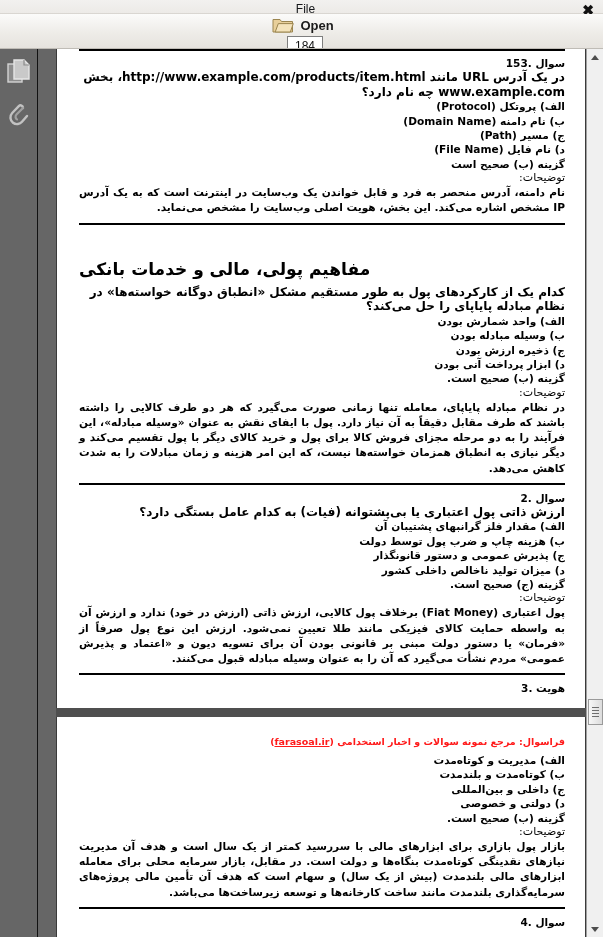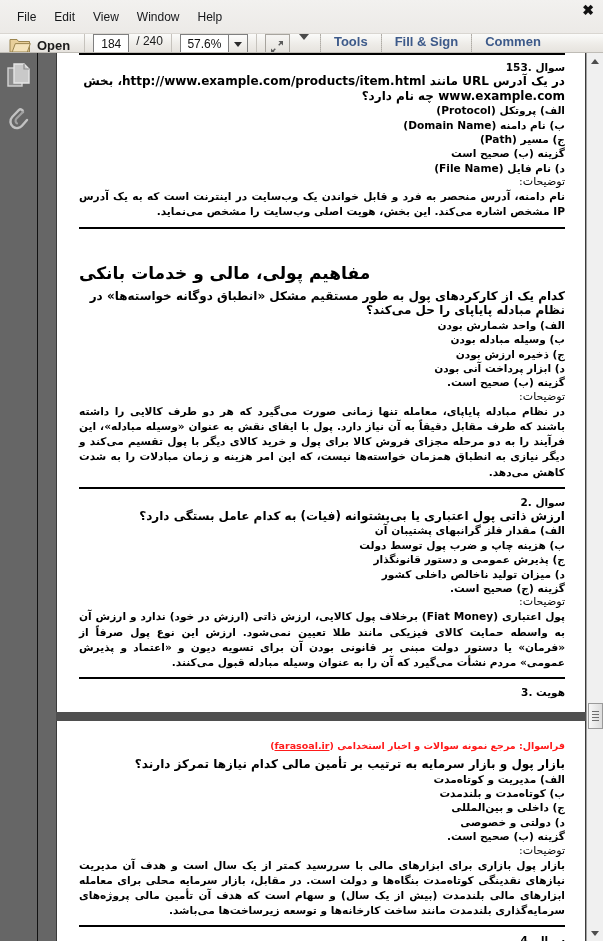--- a/index.html
+++ b/index.html
@@ -5,27 +5,28 @@
   * { box-sizing: border-box; margin: 0; padding: 0; }
   html, body {
     width: 603px; height: 945px;
     overflow: hidden;
     font-family: "DejaVu Sans", "Liberation Sans", sans-serif;
     background: #ffffff;
   }
 
   
   .menubar {
-    height: 34px;
+    height: 14px;
     background: linear-gradient(to bottom, #f2f1ef 0%, #eceae7 100%);
     border-bottom: 1px solid #d9d6d1;
     display: flex;
     align-items: center;
     padding-left: 8px;
     position: relative;
+    flex-direction: column;
   }
   .menu-item {
     font-size: 12px;
     color: #15171a;
     padding: 1px 9px;
     line-height: 16px;
     white-space: nowrap;
     font-family: "Liberation Sans", sans-serif;
   }
   .close-x {
@@ -33,28 +34,29 @@
     right: 9px; top: 3px;
     font-size: 14px;
     line-height: 14px;
     color: #111;
     font-weight: bold;
     font-family: "Liberation Sans", sans-serif;
   }
 
   
   .toolbar {
-    height: 19px;
+    height: 35px;
     background: linear-gradient(to bottom, #fbfbfa 0%, #eeece8 55%, #e6e3de 100%);
     border-bottom: 1px solid #bfbcb6;
     display: flex;
-    align-items: flex-start;
+    align-items: center;
     padding: 0 0 0 7px;
     overflow: hidden;
     position: relative;
+    flex-direction: column;
   }
   .tb-open {
     display: flex; align-items: center; gap: 6px;
     padding: 2px 6px 2px 2px;
   }
   .folder-ico { width: 22px; height: 18px; position: relative; display:block; }
   .tb-open-label {
     font-size: 13px; font-weight: bold; color: #1b1b1b;
     font-family: "Liberation Sans", sans-serif;
   }
@@ -302,22 +304,22 @@
 
     <div class="page page1">
       <div class="pagepad">
         <hr class="toprule">
 
         <div class="rtl q-label">سوال .153</div>
         <div class="rtl q-text">در یک آدرس URL مانند http://www.example.com/products/item.html، بخش www.example.com چه نام دارد؟</div>
         <div class="rtl opt">الف) پروتکل (Protocol)</div>
         <div class="rtl opt">ب) نام دامنه (Domain Name)</div>
         <div class="rtl opt">ج) مسیر (Path)</div>
+        <div class="rtl opt">د) نام فایل (File Name)</div>
         <div class="rtl ans">گزینه (ب) صحیح است</div>
-        <div class="rtl opt">د) نام فایل (File Name)</div>
         <div class="rtl exp-lbl">توضیحات:</div>
         <div class="rtl exp">نام دامنه، آدرس منحصر به فرد و قابل خواندن یک وب‌سایت در اینترنت است که به یک آدرس IP مشخص اشاره می‌کند. این بخش، هویت اصلی وب‌سایت را مشخص می‌نماید.</div>
 
         <hr class="hr-rule">
 
         <div style="height:26px"></div>
         <div class="sec-title">مفاهیم پولی، مالی و خدمات بانکی</div>
         <div style="height:4px"></div>
 
         <div class="rtl q-text">کدام یک از کارکردهای پول به طور مستقیم مشکل «انطباق دوگانه خواسته‌ها» در نظام مبادله پایاپای را حل می‌کند؟</div>
@@ -347,21 +349,20 @@
       </div>
     </div>
 
     <div class="pagegap"></div>
 
     <div class="page page2">
       <div class="pagepad" style="padding-top:18px">
         <div class="watermark"><span>فراسوال: مرجع نمونه سوالات و اخبار استخدامی (</span><u>farasoal.ir</u><span>)</span></div>
         <div style="height:4px"></div>
 
-        <div class="rtl q-text">بازار پول و بازار سرمایه به ترتیب بر تأمین مالی کدام نیازها تمرکز دارند؟</div>
         <div class="rtl opt">الف) مدیریت و کوتاه‌مدت</div>
         <div class="rtl opt">ب) کوتاه‌مدت و بلندمدت</div>
         <div class="rtl opt">ج) داخلی و بین‌المللی</div>
         <div class="rtl opt">د) دولتی و خصوصی</div>
         <div class="rtl ans">گزینه (ب) صحیح است.</div>
         <div class="rtl exp-lbl">توضیحات:</div>
         <div class="rtl exp">بازار پول بازاری برای ابزارهای مالی با سررسید کمتر از یک سال است و هدف آن مدیریت نیازهای نقدینگی کوتاه‌مدت بنگاه‌ها و دولت است. در مقابل، بازار سرمایه محلی برای معامله ابزارهای مالی بلندمدت (بیش از یک سال) و سهام است که هدف آن تأمین مالی پروژه‌های سرمایه‌گذاری بلندمدت مانند ساخت کارخانه‌ها و توسعه زیرساخت‌ها می‌باشد.</div>
 
         <hr class="hr-rule">
 

